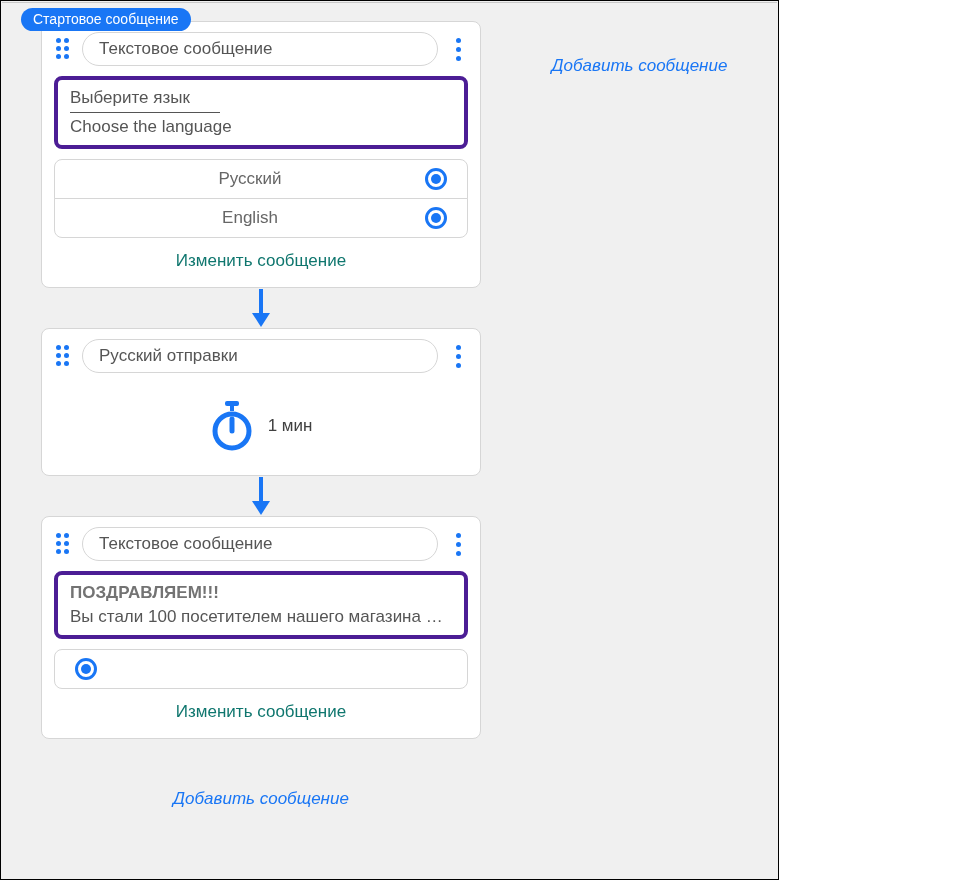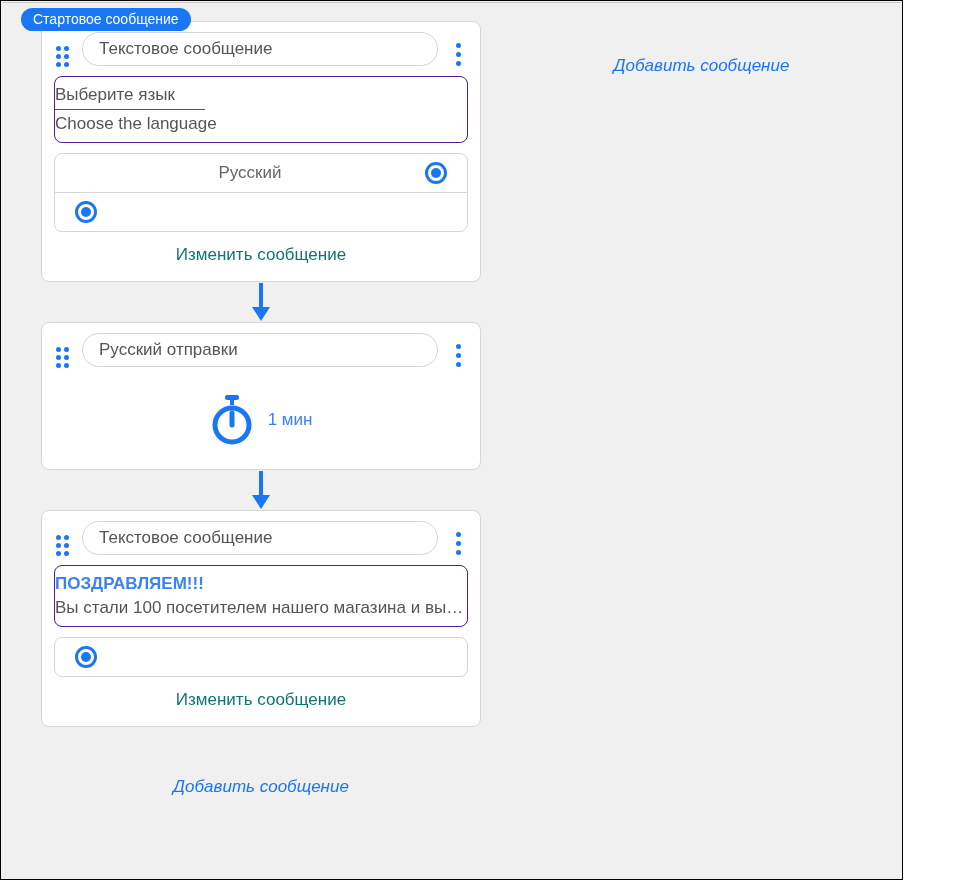--- a/index.html
+++ b/index.html
@@ -4,21 +4,21 @@
 <style>
   * { box-sizing: border-box; margin: 0; padding: 0; }
   body {
     font-family: Arial, Helvetica, sans-serif;
     background: #fff;
     width: 978px;
     height: 880px;
     overflow: hidden;
   }
   .outer {
-    width: 903px;
+    width: 779px;
     height: 880px;
     border: 1px solid #000;
     background: #f0f0f0;
     position: relative;
     display: flex;
   }
   .outer::before {
     content:"";
     position:absolute;
     left:1px; right:1px; top:1px; height:1px;
@@ -49,21 +49,21 @@
   .card {
     width: 440px;
     background: #fff;
     border: 1px solid #d6d6d6;
     border-radius: 8px;
     padding: 10px 12px 10px 12px;
     margin-bottom: 0;
   }
   .card-head {
     display:flex;
-    align-items:flex-end;
+    align-items:center;
     gap:10px;
     margin-bottom:10px;
   }
   .drag {
     width:18px; height:18px;
     display:grid;
     grid-template-columns: repeat(2,6px);
     grid-template-rows: repeat(3,6px);
     gap:2px;
     align-content:center;
@@ -80,36 +80,36 @@
     font-size: 17px;
     color:#555;
     background:#fff;
   }
   .kebab {
     width:20px;
     display:flex;flex-direction:column;align-items:center;gap:4px;
   }
   .kebab span{width:5px;height:5px;border-radius:50%;background:#1976f5;}
   .content-box {
-    border:1px solid #4c1d95;
+    border:4px solid #4c1d95;
     border-radius:8px;
-    padding:8px 0;
+    padding:8px 12px;
     color:#555;
     font-size:17px;
     margin-bottom:10px;
   }
   .content-box .sep {
     border:none;
     border-top:1px solid #555;
     width:150px;
     margin:4px 0;
   }
   .content-box .bold {
     font-weight:bold;
-    color:#3b82f6;
+    color:#737373;
     margin-bottom:4px;
   }
   .content-box .trunc {
     white-space:nowrap;
     overflow:hidden;
     text-overflow:ellipsis;
   }
   .opt-row {
     border:1px solid #d6d6d6;
     border-radius:8px;
@@ -147,21 +147,21 @@
     display:flex;
     align-items:center;
     justify-content:center;
     margin:0;
   }
   .arrow svg{display:block;}
   .timer-body{
     display:flex;align-items:center;justify-content:center;gap:14px;
     padding:18px 0 14px 0;
   }
-  .timer-label{color:#3b82f6;font-size:17px;}
+  .timer-label{color:#404040;font-size:17px;}
   .add-link {
     color:#1976f5;
     font-size:17px;
     cursor:pointer;
     font-style:italic;
   }
   .bottom-add {
     width:440px;text-align:center;margin-top:50px;
   }
 </style>
@@ -193,20 +193,21 @@
         <div>Выберите язык</div>
         <hr class="sep">
         <div>Choose the language</div>
       </div>
       <div class="opt-group">
         <div class="opt-row">
           <div class="opt-label">Русский</div>
           <div class="radio"></div>
         </div>
         <div class="opt-row">
+          <div class="opt-label">English</div>
           <div class="radio"></div>
         </div>
       </div>
       <div class="edit-link">Изменить сообщение</div>
     </div>
 
     <div class="arrow">
       <svg width="24" height="38" viewBox="0 0 24 38">
         <line x1="12" y1="0" x2="12" y2="26" stroke="#1976f5" stroke-width="4"></line>
         <polygon points="12,38 3,24 21,24" fill="#1976f5"></polygon>

